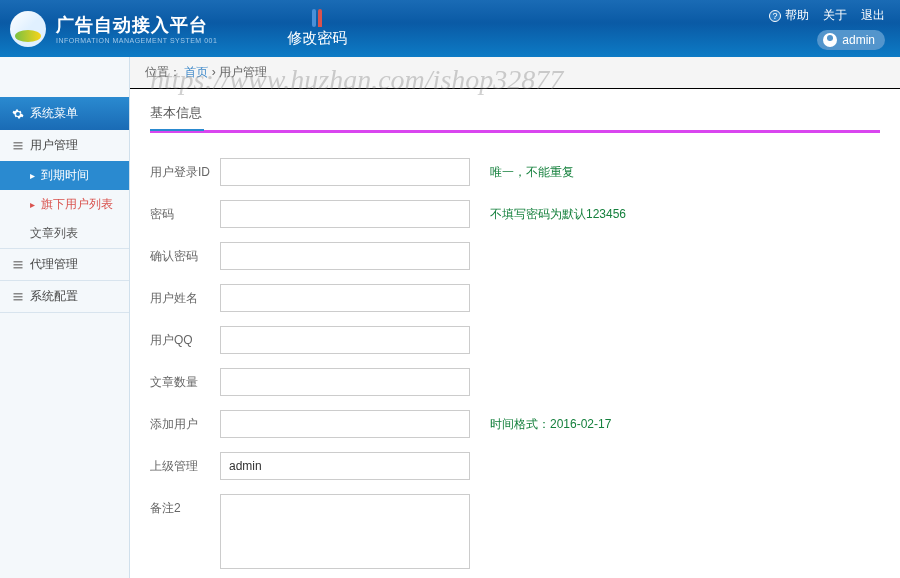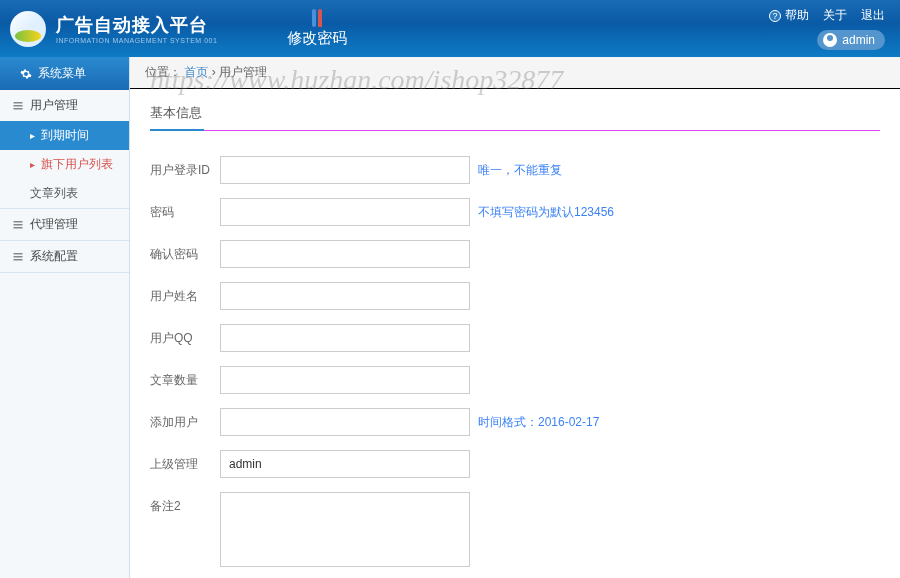--- a/index.html
+++ b/index.html
@@ -22,45 +22,45 @@
 .header-links { display: flex; gap: 14px; }
 .header-link { color: #fff; font-size: 12px; cursor: pointer; display: flex; align-items: center; gap: 4px; }
 .help-icon { width: 12px; height: 12px; border-radius: 50%; background: #2a7ac0; border: 1px solid #fff; display: inline-flex; align-items: center; justify-content: center; font-size: 9px; }
 .user-badge { background: #5395cc; color: #fff; padding: 3px 10px 3px 6px; border-radius: 12px; display: flex; align-items: center; gap: 5px; font-size: 12px; cursor: pointer; }
 .user-icon { width: 14px; height: 14px; background: #fff; border-radius: 50%; position: relative; }
 .user-icon::after { content:''; position:absolute; top:2px; left:4px; width:6px; height:6px; background:#5395cc; border-radius:50% 50% 40% 40%; }
 
 
 .container { display: flex; height: calc(100vh - 57px); }
 .sidebar { width: 130px; background: #f4f8fb; border-right: 1px solid #d0e0ec; }
-.side-header { background: linear-gradient(to bottom, #2a8ad0, #1a6bb5); color: #fff; padding: 8px 20px; display: flex; align-items: center; gap: 6px; }
+.side-header { background: linear-gradient(to bottom, #2a8ad0, #1a6bb5); color: #fff; padding: 8px 12px; display: flex; align-items: center; gap: 6px; margin-top: 40px; }
 .gear-icon { width: 12px; height: 12px; display: inline-block; }
 .gear-icon svg { width: 12px; height: 12px; fill: #fff; }
 .side-section { border-bottom: 1px solid #d8e4ee; }
 .side-section-title { padding: 7px 12px; display: flex; align-items: center; gap: 6px; cursor: pointer; color: #444; }
 .side-item { padding: 6px 12px 6px 30px; display: flex; align-items: center; gap: 6px; cursor: pointer; color: #555; position: relative; }
 .side-item.active { background: #2a8ad0; color: #fff; }
 .side-item.active::after { content: ''; position: absolute; right: -8px; top: 50%; transform: translateY(-50%); border: 8px solid transparent; border-left-color: #2a8ad0; }
 .side-item.highlight { color: #d9534f; }
 .arrow { font-size: 10px; }
 .icon-box { width: 12px; height: 12px; display: inline-flex; }
 .icon-box svg { width: 12px; height: 12px; }
 
 
 .main { flex: 1; background: #fff; overflow: auto; }
 .breadcrumb { background: #f5f5f5; border-bottom: 1px solid #000000; padding: 7px 15px; color: #666; }
 .breadcrumb a { color: #428bca; cursor: pointer; }
 .content { padding: 15px 20px; }
-.section-title { font-size: 13px; color: #555; padding-bottom: 8px; border-bottom: 1px solid #d946ef; margin-bottom: 25px; position: relative; }
+.section-title { font-size: 13px; color: #555; padding-bottom: 8px; border-bottom: 3px solid #d946ef; margin-bottom: 25px; position: relative; }
 .section-title::after { content:''; position:absolute; bottom:-1px; left:0; width:54px; height:2px; background:#2a8ad0; }
 .form-row { display: flex; align-items: flex-start; margin-bottom: 14px; }
 .form-label { width: 70px; text-align: left; color: #666; padding-top: 6px; font-size: 12px; }
 .form-input { width: 250px; height: 28px; border: 1px solid #ccc; padding: 0 8px; font-size: 12px; color: #333; }
 .form-textarea { width: 250px; height: 75px; border: 1px solid #ccc; padding: 6px 8px; font-size: 12px; resize: none; }
-.form-hint { margin-left: 8px; color: #3b82f6; padding-top: 6px; font-size: 12px; }
+.form-hint { margin-left: 20px; color: #15803d; padding-top: 6px; font-size: 12px; }
 
 .watermark { position: absolute; top: 64px; left: 150px; font-size: 28px; color: rgba(120,120,120,0.35); font-family: serif; font-style: italic; pointer-events: none; z-index: 100; }
 </style>
 </head>
 <body>
 
 <div class="header">
   <div class="logo-area">
     <div class="logo-circle"></div>
     <div class="logo-text">

